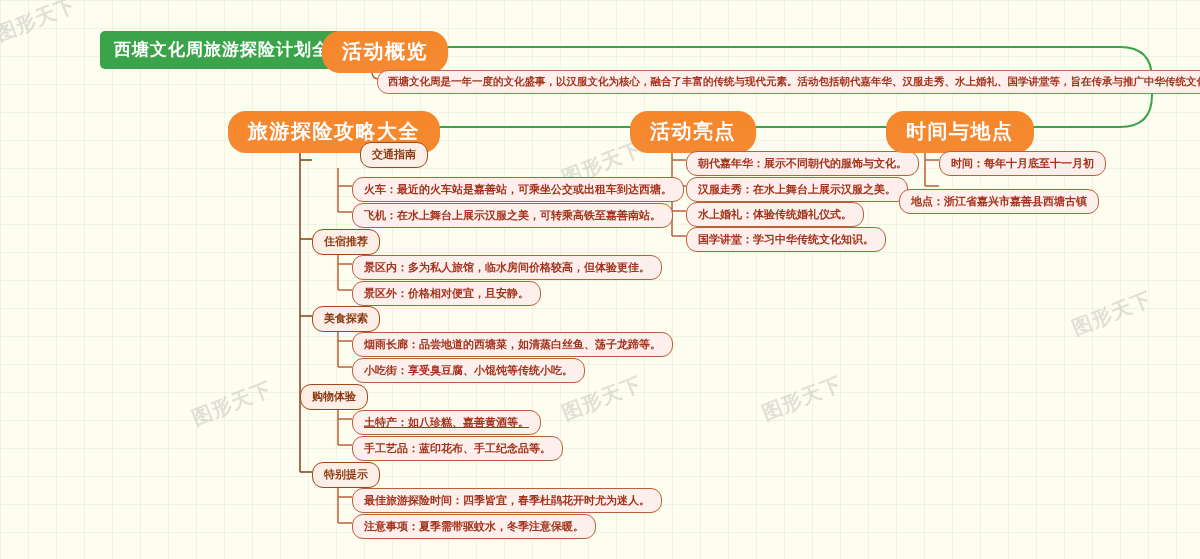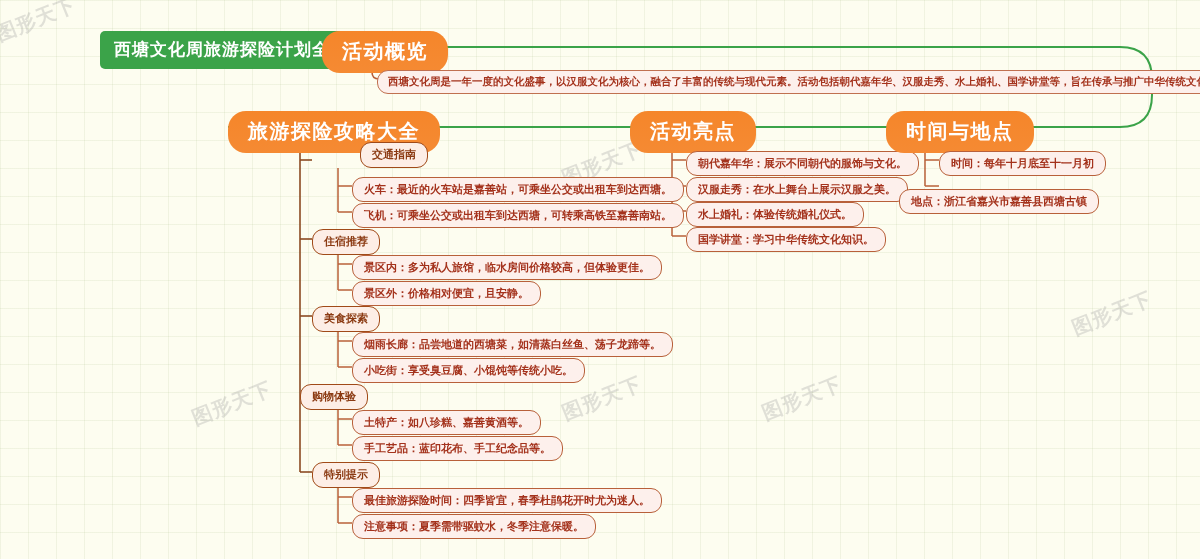--- a/index.html
+++ b/index.html
@@ -148,32 +148,32 @@
 
   <div class="node root" style="left:52px; top:31px;margin-left:48px;">西塘文化周旅游探险计划全攻略</div>
 
   <div class="node main" style="left:322px; top:31px;">活动概览</div>
   <div class="node desc" style="left:377px; top:70px;">西塘文化周是一年一度的文化盛事，以汉服文化为核心，融合了丰富的传统与现代元素。活动包括朝代嘉年华、汉服走秀、水上婚礼、国学讲堂等，旨在传承与推广中华传统文化。</div>
 
   <div class="node main" style="left:228px; top:111px;">旅游探险攻略大全</div>
 
   <div class="node sub" style="left:312px; top:142px;margin-left:48px;">交通指南</div>
   <div class="node leaf" style="left:352px; top:177px;">火车：最近的火车站是嘉善站，可乘坐公交或出租车到达西塘。</div>
-  <div class="node leaf" style="left:352px; top:203px;">飞机：可乘坐公交或出租车到达西塘，可转乘高铁至嘉善南站。</div>
+  <div class="node leaf" style="left:352px; top:203px;">飞机：在水上舞台上展示汉服之美，可转乘高铁至嘉善南站。</div>
 
   <div class="node sub" style="left:312px; top:229px;">住宿推荐</div>
   <div class="node leaf" style="left:352px; top:255px;">景区内：多为私人旅馆，临水房间价格较高，但体验更佳。</div>
   <div class="node leaf" style="left:352px; top:281px;">景区外：价格相对便宜，且安静。</div>
 
   <div class="node sub" style="left:312px; top:306px;">美食探索</div>
   <div class="node leaf" style="left:352px; top:332px;">烟雨长廊：品尝地道的西塘菜，如清蒸白丝鱼、荡子龙蹄等。</div>
   <div class="node leaf" style="left:352px; top:358px;">小吃街：享受臭豆腐、小馄饨等传统小吃。</div>
 
   <div class="node sub" style="left:300px; top:384px;">购物体验</div>
-  <div class="node leaf" style="left:352px; top:410px;">土特产：如八珍糕、嘉善黄酒等。</div>
+  <div class="node leaf" style="left:352px; top:410px;text-decoration:underline;">土特产：如八珍糕、嘉善黄酒等。</div>
   <div class="node leaf" style="left:352px; top:436px;">手工艺品：蓝印花布、手工纪念品等。</div>
 
   <div class="node sub" style="left:312px; top:462px;">特别提示</div>
   <div class="node leaf" style="left:352px; top:488px;">最佳旅游探险时间：四季皆宜，春季杜鹃花开时尤为迷人。</div>
   <div class="node leaf" style="left:352px; top:514px;">注意事项：夏季需带驱蚊水，冬季注意保暖。</div>
 
   <div class="node main" style="left:630px; top:111px;">活动亮点</div>
   <div class="node leaf" style="left:686px; top:151px;">朝代嘉年华：展示不同朝代的服饰与文化。</div>
   <div class="node leaf" style="left:686px; top:177px;">汉服走秀：在水上舞台上展示汉服之美。</div>
   <div class="node leaf" style="left:686px; top:202px;">水上婚礼：体验传统婚礼仪式。</div>

